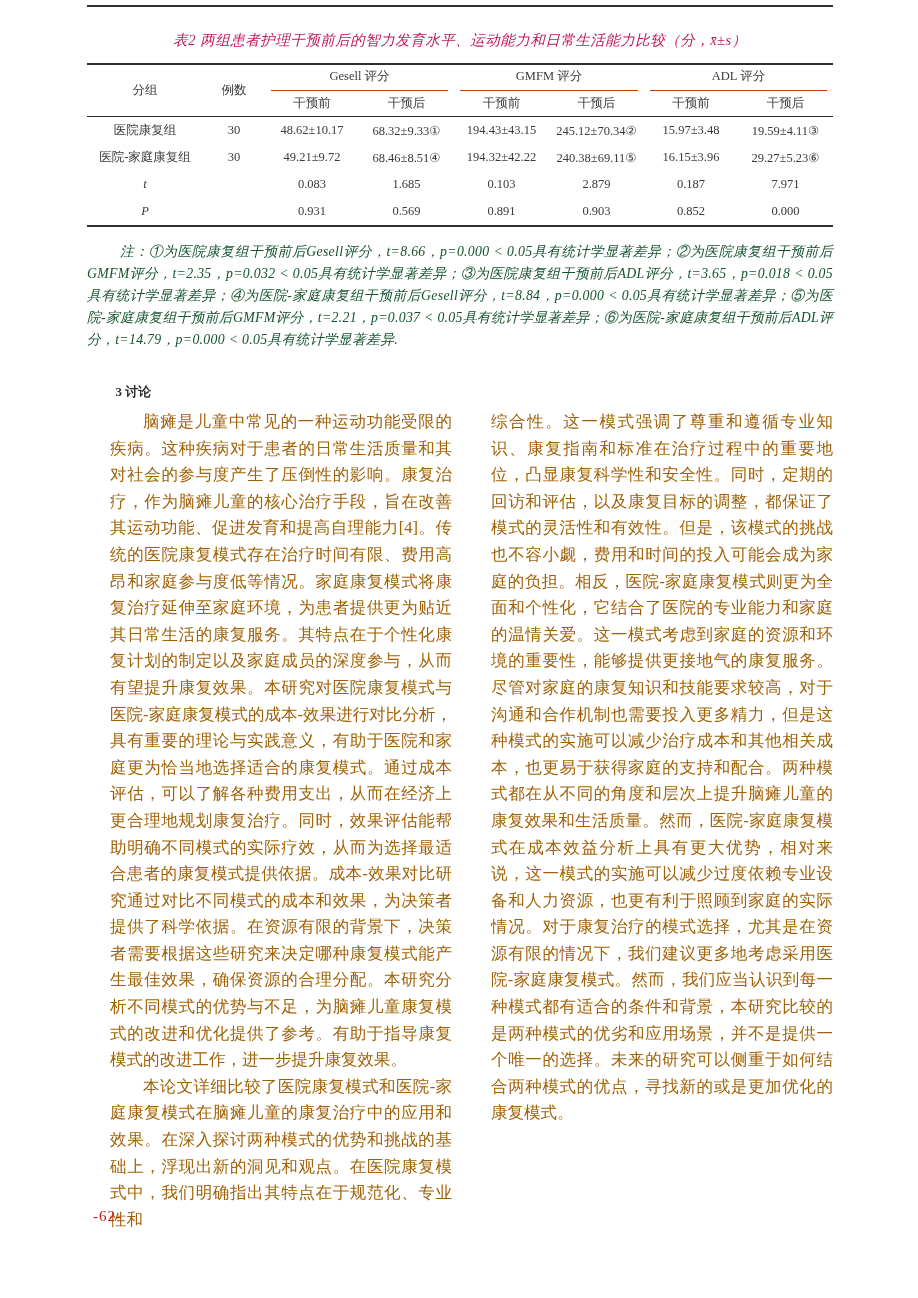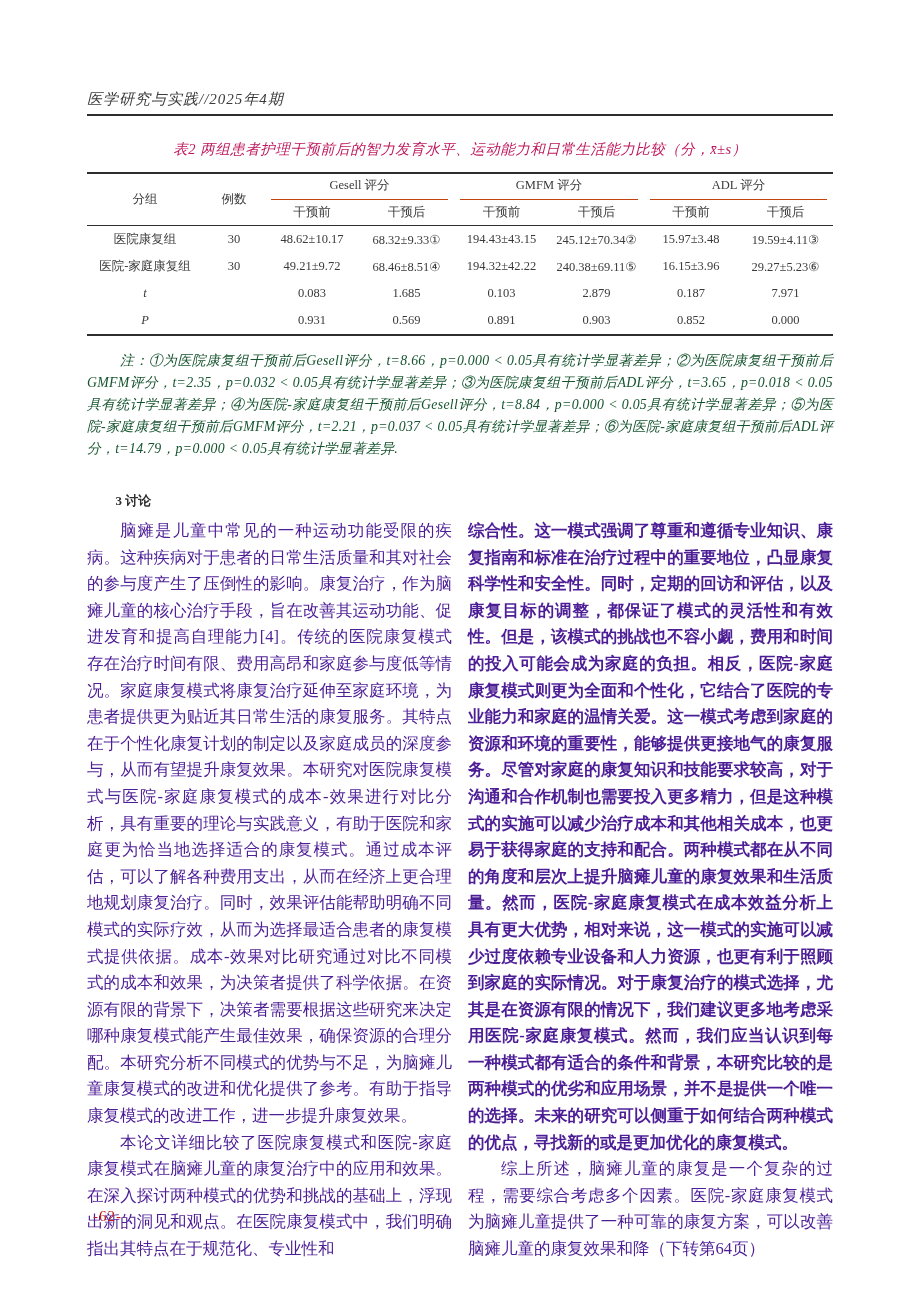--- a/index.html
+++ b/index.html
@@ -69,40 +69,39 @@
 
   
   .disc-heading{
     margin-top:32px;
     margin-left:2.2em;
     font-size:13px;
     font-weight:600;
     color:#2f2f2f;
   }
   .cols{display:flex;gap:16px;margin-top:8px;}
-  .col{width:365px;font-size:16.5px;line-height:26.6px;text-align:justify;color:#4c1d95;}
+  .col{width:365px;font-size:16.5px;line-height:26.6px;text-align:justify;color:#a16207;margin-left:23px;}
   .col p{margin:0;text-indent:2em;}
-  .col p.noindent{text-indent:0;font-weight:bold;}
+  .col p.noindent{text-indent:0;}
   .col p + p{margin-top:0;}
 
   .page-num{
     position:absolute;
     left:93px;top:1208px;
     font-size:15px;
     color:#b91c1c;
     letter-spacing:1px;
   }
 </style>
 </head>
 <body>
 
 <div class="page">
   <div class="content">
 
-    <div class="journal-head">医学研究与实践//2025年4期</div>
     <div class="head-rule"></div>
 
     <div class="tbl-title">表2 两组患者护理干预前后的智力发育水平、运动能力和日常生活能力比较（分，x̄±s）</div>
 
     <table class="cmp">
       <colgroup>
         <col style="width:116px">
           <col style="width:62px">
         <col style="width:94px">
           <col style="width:95px">
@@ -182,20 +181,19 @@
 
     <div class="disc-heading">3 讨论</div>
 
     <div class="cols">
       <div class="col">
         <p>脑瘫是儿童中常见的一种运动功能受限的疾病。这种疾病对于患者的日常生活质量和其对社会的参与度产生了压倒性的影响。康复治疗，作为脑瘫儿童的核心治疗手段，旨在改善其运动功能、促进发育和提高自理能力[4]。传统的医院康复模式存在治疗时间有限、费用高昂和家庭参与度低等情况。家庭康复模式将康复治疗延伸至家庭环境，为患者提供更为贴近其日常生活的康复服务。其特点在于个性化康复计划的制定以及家庭成员的深度参与，从而有望提升康复效果。本研究对医院康复模式与医院-家庭康复模式的成本-效果进行对比分析，具有重要的理论与实践意义，有助于医院和家庭更为恰当地选择适合的康复模式。通过成本评估，可以了解各种费用支出，从而在经济上更合理地规划康复治疗。同时，效果评估能帮助明确不同模式的实际疗效，从而为选择最适合患者的康复模式提供依据。成本-效果对比研究通过对比不同模式的成本和效果，为决策者提供了科学依据。在资源有限的背景下，决策者需要根据这些研究来决定哪种康复模式能产生最佳效果，确保资源的合理分配。本研究分析不同模式的优势与不足，为脑瘫儿童康复模式的改进和优化提供了参考。有助于指导康复模式的改进工作，进一步提升康复效果。</p>
         <p>本论文详细比较了医院康复模式和医院-家庭康复模式在脑瘫儿童的康复治疗中的应用和效果。在深入探讨两种模式的优势和挑战的基础上，浮现出新的洞见和观点。在医院康复模式中，我们明确指出其特点在于规范化、专业性和</p>
       </div>
       <div class="col">
         <p class="noindent">综合性。这一模式强调了尊重和遵循专业知识、康复指南和标准在治疗过程中的重要地位，凸显康复科学性和安全性。同时，定期的回访和评估，以及康复目标的调整，都保证了模式的灵活性和有效性。但是，该模式的挑战也不容小觑，费用和时间的投入可能会成为家庭的负担。相反，医院-家庭康复模式则更为全面和个性化，它结合了医院的专业能力和家庭的温情关爱。这一模式考虑到家庭的资源和环境的重要性，能够提供更接地气的康复服务。尽管对家庭的康复知识和技能要求较高，对于沟通和合作机制也需要投入更多精力，但是这种模式的实施可以减少治疗成本和其他相关成本，也更易于获得家庭的支持和配合。两种模式都在从不同的角度和层次上提升脑瘫儿童的康复效果和生活质量。然而，医院-家庭康复模式在成本效益分析上具有更大优势，相对来说，这一模式的实施可以减少过度依赖专业设备和人力资源，也更有利于照顾到家庭的实际情况。对于康复治疗的模式选择，尤其是在资源有限的情况下，我们建议更多地考虑采用医院-家庭康复模式。然而，我们应当认识到每一种模式都有适合的条件和背景，本研究比较的是两种模式的优劣和应用场景，并不是提供一个唯一的选择。未来的研究可以侧重于如何结合两种模式的优点，寻找新的或是更加优化的康复模式。</p>
-        <p>综上所述，脑瘫儿童的康复是一个复杂的过程，需要综合考虑多个因素。医院-家庭康复模式为脑瘫儿童提供了一种可靠的康复方案，可以改善脑瘫儿童的康复效果和降（下转第64页）</p>
       </div>
     </div>
 
   </div>
 
   <div class="page-num">-62-</div>
 </div>
 
 </body></html>

